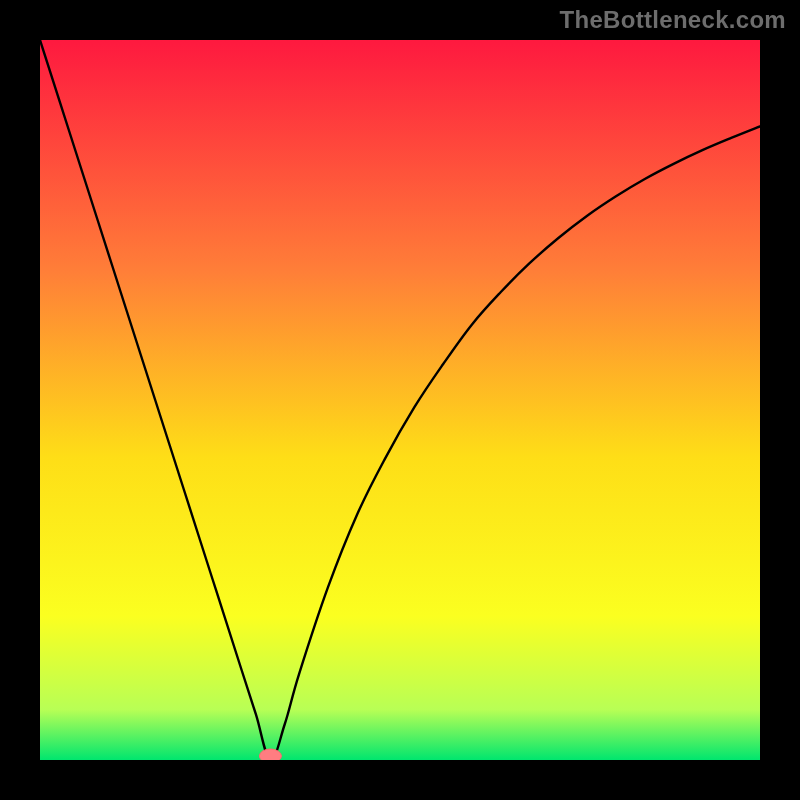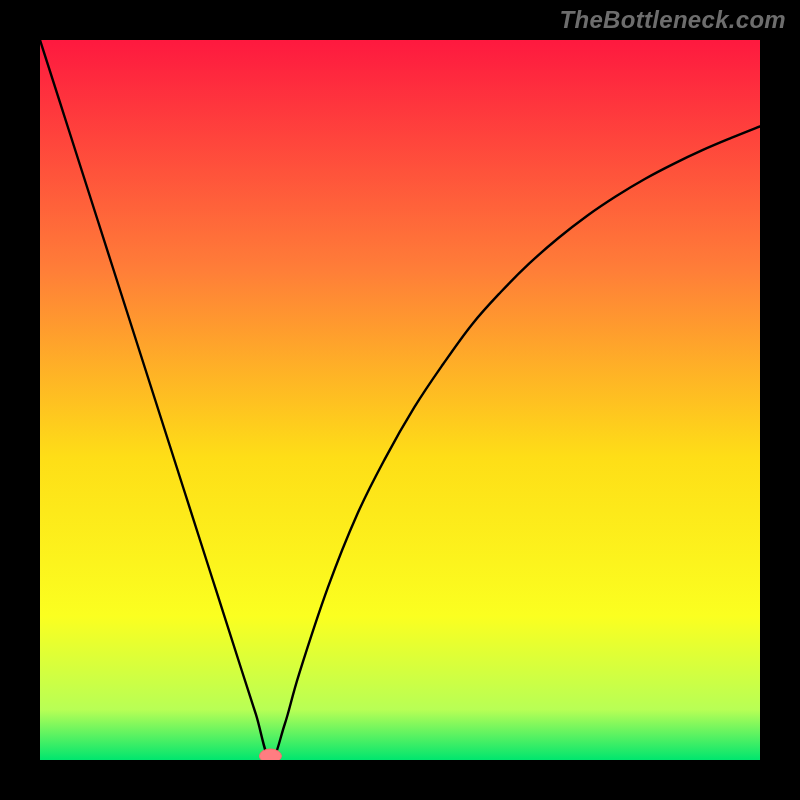--- a/index.html
+++ b/index.html
@@ -9,21 +9,20 @@
     height: 800px;
     overflow: hidden;
     background: #000;
     font-family: Arial, Helvetica, sans-serif;
   }
   .outer {
     position: relative;
     width: 800px;
     height: 603px;
     background: #000;
-    font-style: italic;
   }
   .plot-area {
     position: absolute;
     left: 40px;
     top: 40px;
     width: 720px;
     height: 720px;
     overflow: hidden;
   }
   .watermark {

